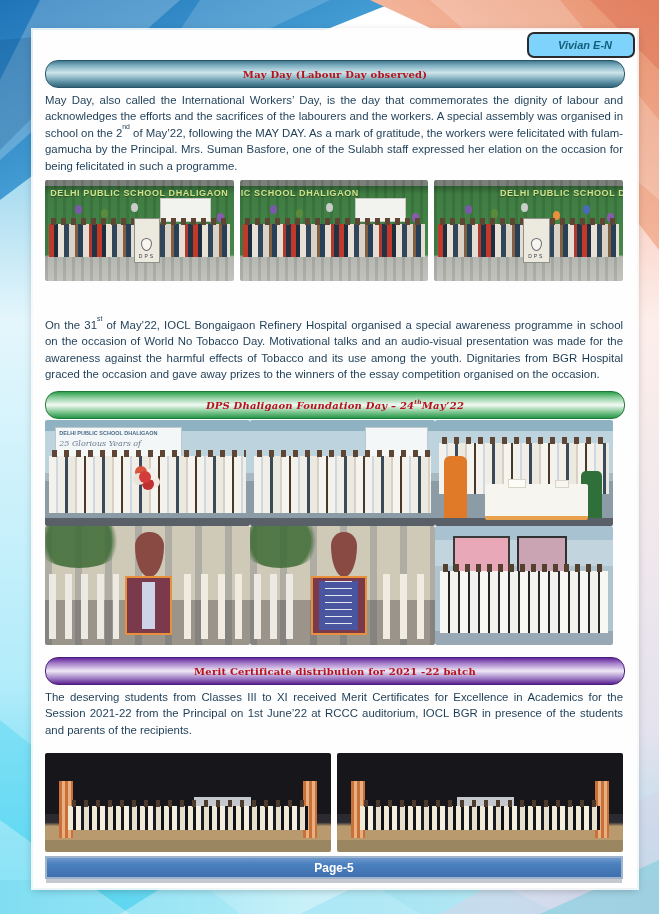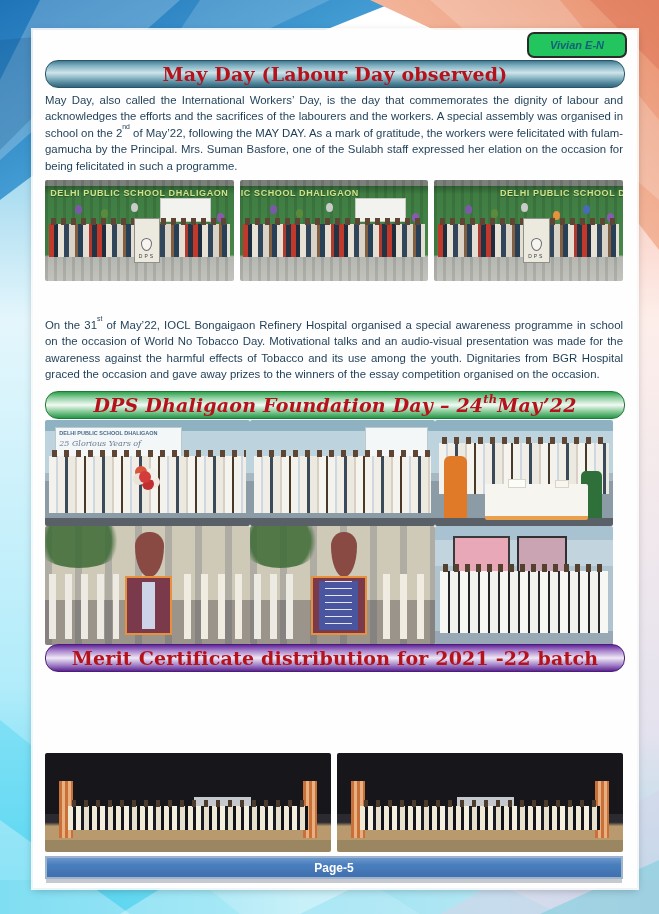--- a/index.html
+++ b/index.html
@@ -5,33 +5,33 @@
   html,body{margin:0;padding:0;background:#ffffff;}
   #stage{position:relative;width:659px;height:914px;overflow:hidden;
          font-family:"Liberation Sans",sans-serif;}
   
   #frame-svg{position:absolute;left:0;top:0;width:659px;height:914px;}
   
   .card{position:absolute;left:33px;top:30px;width:604px;height:858px;
         background:#fefefe;box-shadow:0 0 0 2px rgba(255,255,255,.85),0 2px 8px rgba(0,0,0,.25);}
   
   .vivian{position:absolute;left:494px;top:2px;width:96px;height:22px;
-          background:#22c55e;border:2px solid #2a2a2a;border-radius:7px;
+          background:#7dd3fc;border:2px solid #2a2a2a;border-radius:7px;
           display:flex;align-items:center;justify-content:center;
-          font:italic bold 11px "Liberation Sans",sans-serif;color:#14607a;}
+          font:italic bold 11px "Liberation Sans",sans-serif;color:#14607a;padding-left:8px;}
   
   .banner{position:absolute;left:12px;width:578px;height:26px;border-radius:13px;
           display:flex;align-items:center;justify-content:center;
-          font-family:"DejaVu Serif",serif;font-weight:bold;font-size:19px;
+          font-family:"DejaVu Serif",serif;font-weight:bold;font-size:10px;
           color:#b5121b;letter-spacing:.2px;}
   .banner sup,.para sup{font-size:60%;line-height:0;position:relative;top:-.5em;}
   .b-teal  {top:30px; background:linear-gradient(180deg,#44798e 0%,#7fb0c2 18%,#cfe4ea 45%,#9cc3cf 60%,#51869b 85%,#35657a 100%);border:1px solid #27566b;}
   .b-blue  {top:255px;background:linear-gradient(180deg,#3e6cc0 0%,#95abdf 22%,#f3f6fc 50%,#8fa6dc 78%,#3a63b8 100%);border:1px solid #2f54a4;}
   .b-green {top:361px;background:linear-gradient(180deg,#2da04c 0%,#8fcf9f 22%,#f2faf4 50%,#7cc48e 78%,#27984a 100%);border:1px solid #1f7a38;font-style:italic;}
-  .b-purple{top:614px;background:linear-gradient(180deg,#63269b 0%,#a883cb 22%,#efe8f6 50%,#a07fc6 78%,#5c2391 100%);border:1px solid #4a1d7a;}
+  .b-purple{top:627px;background:linear-gradient(180deg,#63269b 0%,#a883cb 22%,#efe8f6 50%,#a07fc6 78%,#5c2391 100%);border:1px solid #4a1d7a;}
   
   .para{position:absolute;left:12px;width:578px;text-align:justify;
         font-size:11.4px;line-height:16.4px;color:#1d3d56;}
   .para-1{top:62px;} .para-2{top:287px;} .para-3{top:659px;}
   
   .row-photos1{position:absolute;left:12px;top:150px;width:578px;height:101px;display:flex;gap:6px;}
   .row-photos1 .photo{flex:1;}
   .grid-found{position:absolute;left:12px;top:390px;width:578px;height:230px;display:grid;
               grid-template-columns:205px 185px 178px;grid-template-rows:106px 119px;}
   .row-photos3{position:absolute;left:12px;top:723px;width:578px;height:99px;display:flex;gap:6px;}
@@ -254,20 +254,21 @@
       </div>
       <div class="photo ph-students">
         <div class="board-pink"></div>
         <div class="board-dark"></div>
         <div class="students-row"></div>
       </div>
     </div>
 
     <div class="banner b-purple">Merit Certificate distribution for 2021 -22 batch</div>
 
+    <div class="para para-3">The deserving students from Classes III to XI received Merit Certificates for Excellence in Academics for the Session 2021-22 from the Principal on 1st June’22 at RCCC auditorium, IOCL BGR in presence of the students and parents of the recipients.</div>
 
     <div class="row-photos3">
       <div class="photo ph-auditorium">
         <div class="curtain left"></div>
         <div class="curtain right"></div>
         <div class="screen"></div>
         <div class="cert-row"></div>
       </div>
       <div class="photo ph-auditorium">
         <div class="curtain left"></div>

